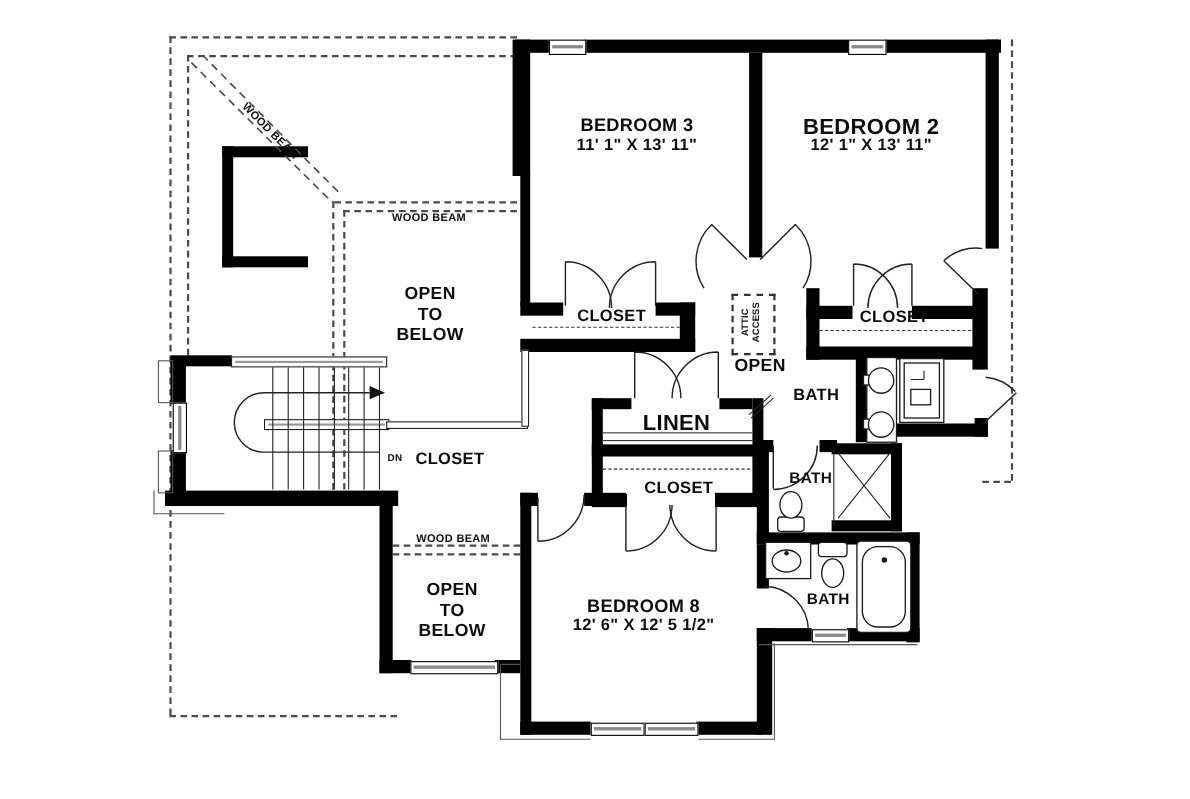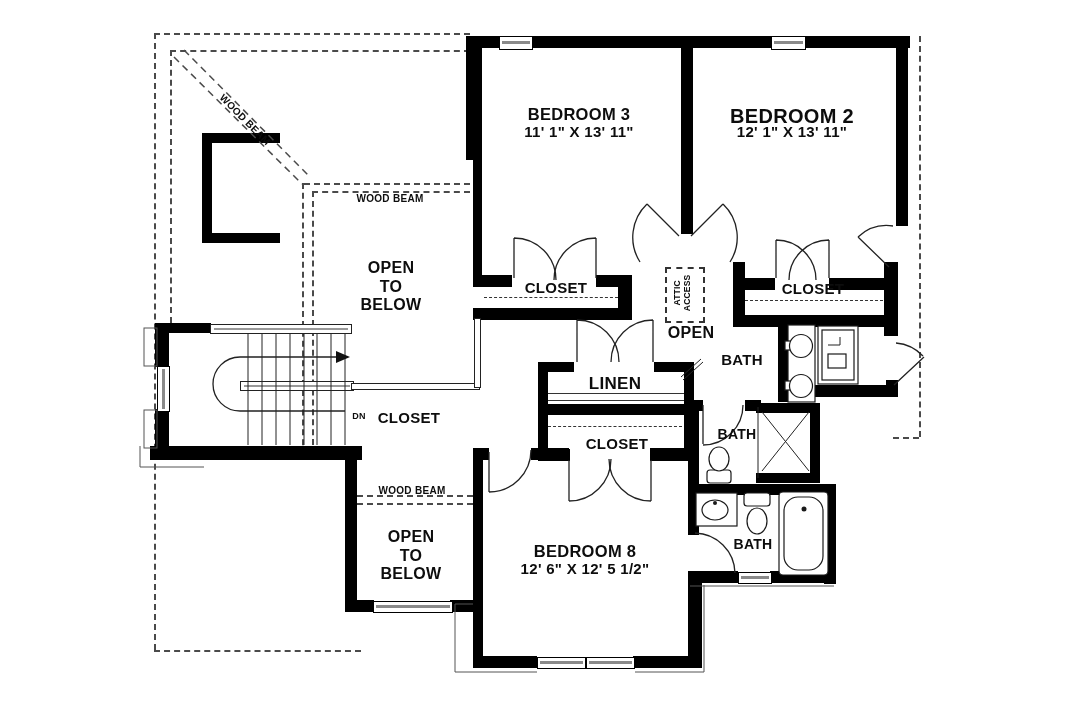--- a/index.html
+++ b/index.html
@@ -228,21 +228,21 @@
   <div class="lbl" style="left:351px;top:528px;width:120px;font-size:16px">OPEN
 TO
 BELOW</div>
 
   <div class="lbl" style="left:349px;top:411px;width:20px;font-size:9px">DN</div>
   <div class="lbl" style="left:367px;top:409px;width:84px;font-size:15px">CLOSET</div>
 
   <div class="lbl" style="left:496px;top:279px;width:120px;font-size:15px">CLOSET</div>
   <div class="lbl" style="left:753px;top:280px;width:120px;font-size:15px">CLOSET</div>
   <div class="lbl" style="left:557px;top:435px;width:120px;font-size:15px">CLOSET</div>
-  <div class="lbl" style="left:555px;top:374px;width:120px;font-size:17px">LINEN</div>
+  <div class="lbl" style="left:555px;top:374px;width:120px;font-size:20px">LINEN</div>
   <div class="lbl" style="left:641px;top:324px;width:100px;font-size:16px">OPEN</div>
   <div class="lbl" style="left:692px;top:351px;width:100px;font-size:15px">BATH</div>
   <div class="lbl" style="left:697px;top:426px;width:80px;font-size:14px">BATH</div>
   <div class="lbl" style="left:713px;top:536px;width:80px;font-size:14px">BATH</div>
 
   <div class="lbl rotm90" style="left:657px;top:283px;width:52px;font-size:8.5px;letter-spacing:.2px">ATTIC
 ACCESS</div>
 
   <div class="lbl rot45" style="left:185px;top:114px;width:120px;font-size:10px;font-weight:600">WOOD BEAM</div>
   <div class="lbl" style="left:340px;top:193px;width:100px;font-size:10px;font-weight:600">WOOD BEAM</div>

